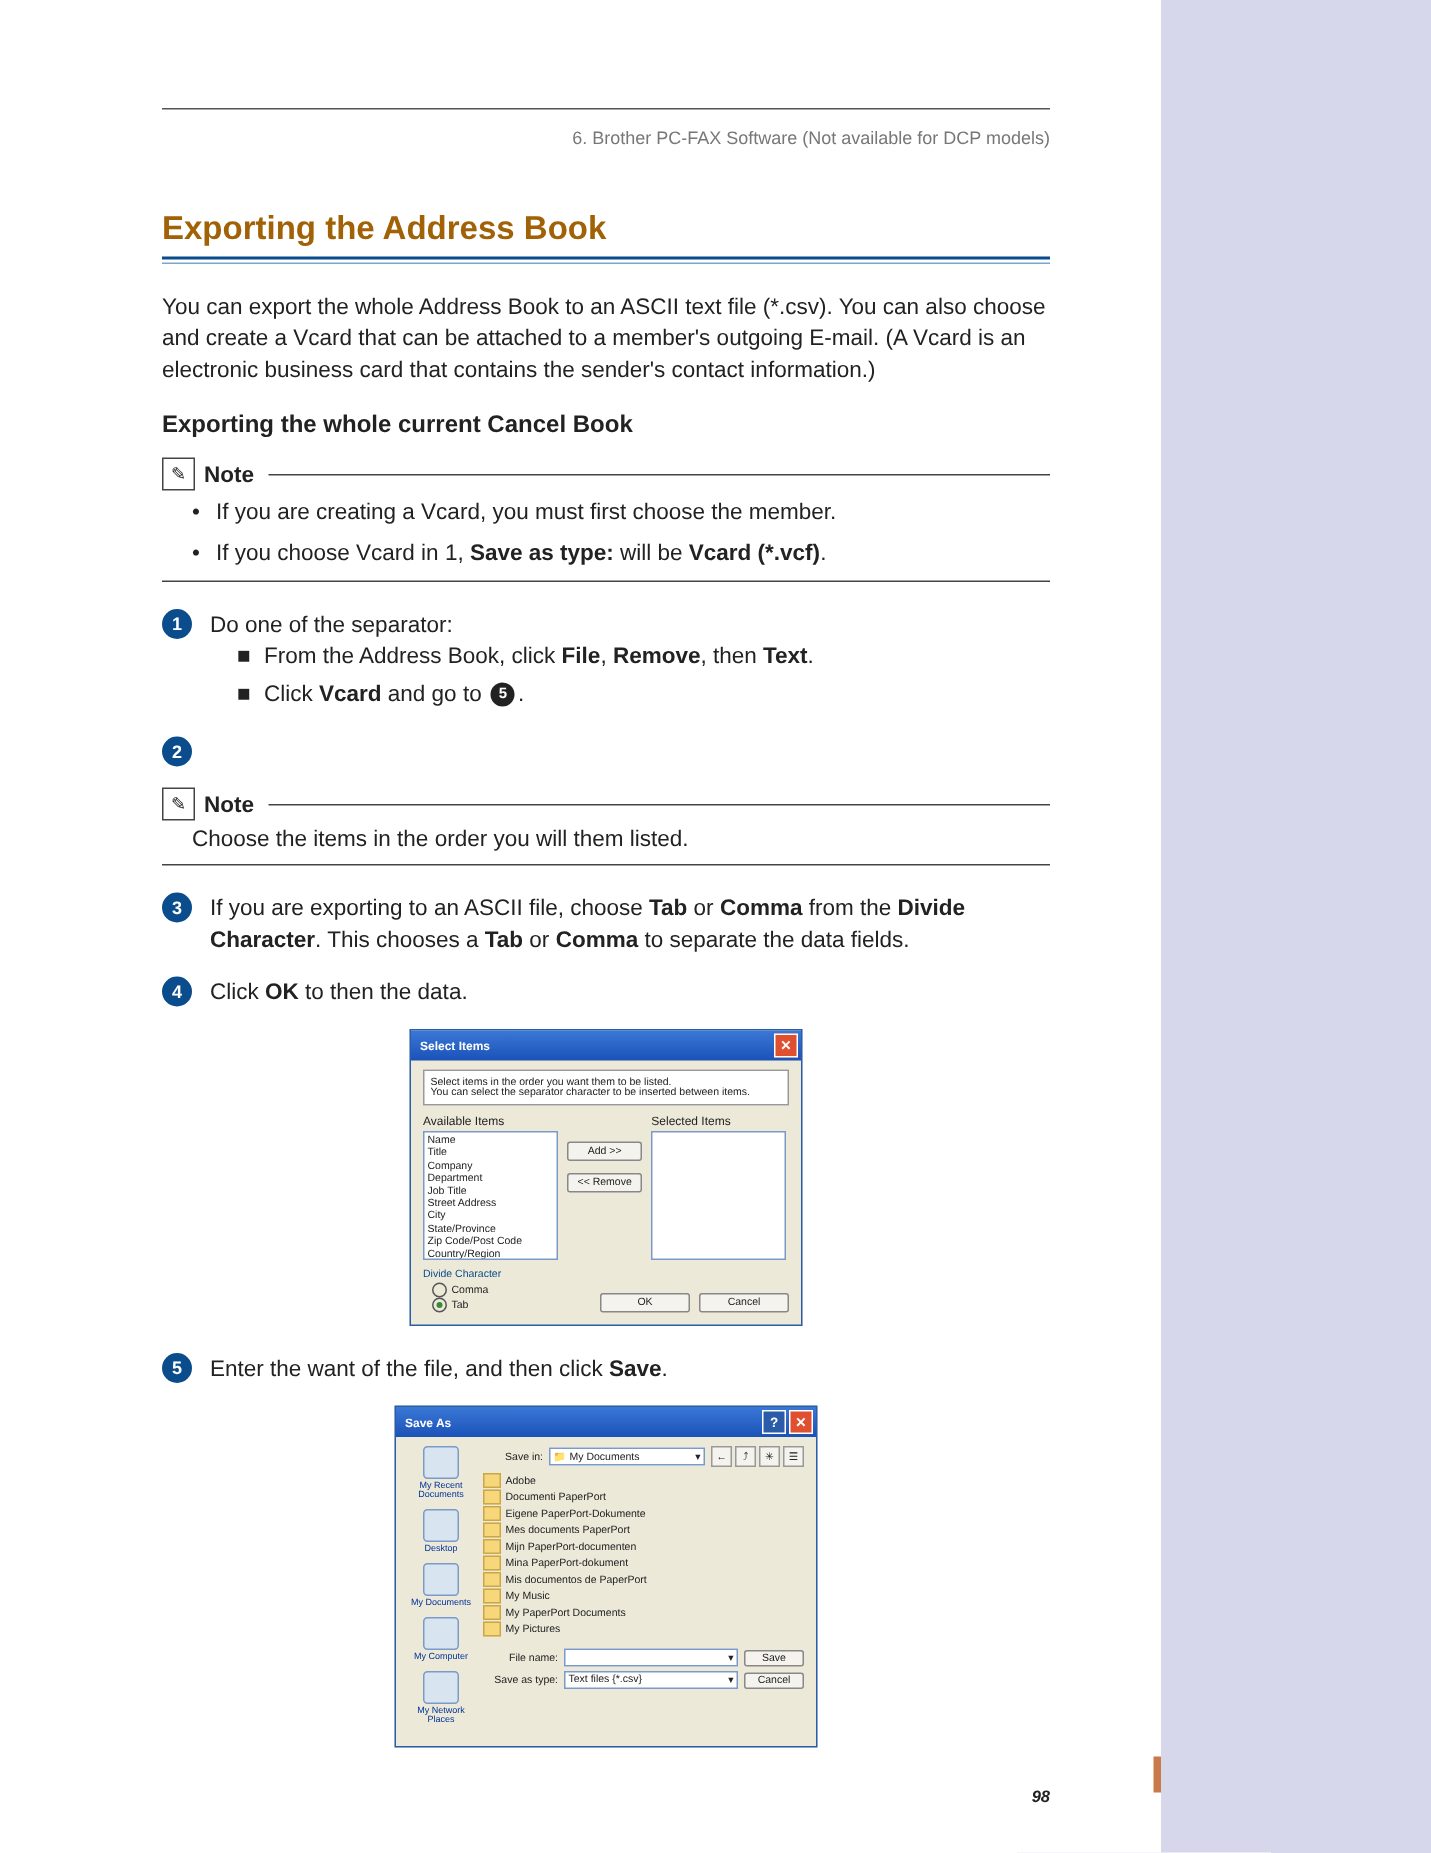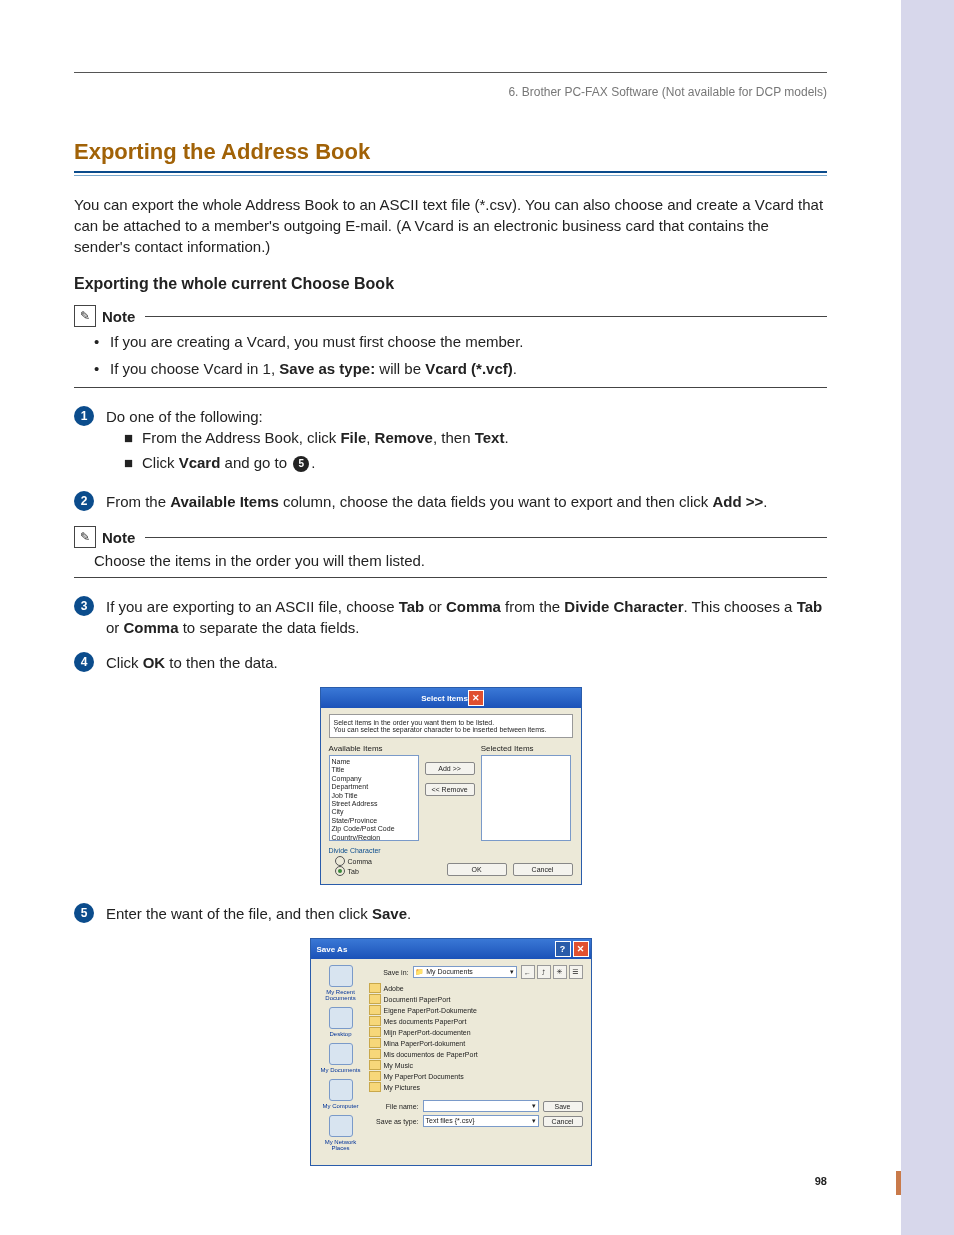--- a/index.html
+++ b/index.html
@@ -5,24 +5,24 @@
   body {
     margin: 0;
     padding: 0;
     background: #d7d7eb;
     font-family: Arial, Helvetica, sans-serif;
     font-size: 15px;
     color: #222;
   }
   .sheet {
     background: #fff;
-    width: 901px;
+    width: 774px;
     height: 1235px;
     box-sizing: border-box;
-    padding: 72px 74px 40px 74px;
+    padding: 72px 74px 40px 108px;
     position: relative;
   }
   .top-rule {
     border-top: 1px solid #555;
     margin-bottom: 12px;
   }
   .bread {
     text-align: right;
     color: #777;
     font-size: 12px;
@@ -114,21 +114,21 @@
     margin: 6px auto 18px auto;
     border: 1px solid #2a5caa;
     font-size: 8px;
     font-family: Tahoma, Arial, sans-serif;
     background: #ece9d8;
   }
   .dlg .titlebar {
     background: linear-gradient(#3a78d6, #1b52b8);
     color: #fff;
     display: flex;
-    justify-content: center;
+    justify-content: space-between;
     align-items: center;
     padding: 2px 2px 2px 6px;
     font-weight: bold;
   }
   .dlg .titlebar .closebtn {
     width: 14px; height: 14px;
     background: #e05030;
     border: 1px solid #fff;
     color: #fff;
     display: flex; align-items: center; justify-content: center;
@@ -244,43 +244,43 @@
     flex: 1; background: #fff; border: 1px solid #7a9ac9;
     display: flex; justify-content: space-between; padding: 1px 2px;
   }
   .dlg2 .bot .row .btn {
     width: 38px; border: 1px solid #888; background: #f4f3ee;
     text-align: center; padding: 1px 0; border-radius: 2px;
   }
 
   .pagenum {
     position: absolute;
-    bottom: 48px; right: 74px;
-    font-size: 11px; font-weight: bold;
+    bottom: 31px; right: 74px;
+    font-size: 11px; font-weight: bold; font-style: italic;
   }
   .tab {
     position: absolute;
     right: 0; bottom: 40px;
     width: 5px; height: 24px;
     background: #c97a4a;
   }
 </style>
 </head>
 <body>
 
 <div class="sheet">
   <div class="top-rule"></div>
   <div class="bread">6. Brother PC-FAX Software (Not available for DCP models)</div>
 
   <div class="h1">Exporting the Address Book</div>
   <div class="h1rule"></div>
 
   <div class="para">You can export the whole Address Book to an ASCII text file (*.csv). You can also choose and create a Vcard that can be attached to a member's outgoing E-mail. (A Vcard is an electronic business card that contains the sender's contact information.)</div>
 
-  <div class="h2">Exporting the whole current Choose Book</div>
+  <div class="h2">Exporting the whole current Cancel Book</div>
 
   <div class="noteline">
     <span class="icon">✎</span>
     <span class="lbl">Note</span>
     <span class="rule"></span>
   </div>
   <div class="bullist">
     <div class="row">
         <span class="bul">•</span>
         <span>If you are creating a Vcard, you must first choose the member.</span>
@@ -290,35 +290,34 @@
       <span>
         <span>If you choose Vcard in </span><span class="circ dark" style="display:inline-flex">1</span><span>, </span><b>Save as type:</b><span> will be </span><b>Vcard (*.vcf)</b><span>.</span>
       </span>
     </div>
   </div>
   <div class="endrule"></div>
 
   <div class="step">
     <span class="circ">1</span>
     <div>
-      <div>Do one of the following:</div>
+      <div>Do one of the separator:</div>
       <div class="sub">
           <span class="sq">■</span>
         <span><span>From the Address Book, click </span><b>File</b><span>, </span><b>Remove</b><span>, then </span><b>Text</b><span>.</span></span>
       </div>
       <div class="sub">
           <span class="sq">■</span>
         <span><span>Click </span><b>Vcard</b><span> and go to </span><span class="circ dark" style="display:inline-flex">5</span><span>.</span></span>
       </div>
     </div>
   </div>
 
   <div class="step">
     <span class="circ">2</span>
-    <div><span>From the </span><b>Available Items</b><span> column, choose the data fields you want to export and then click </span><b>Add &gt;&gt;</b><span>.</span></div>
   </div>
 
   <div class="noteline">
     <span class="icon">✎</span>
     <span class="lbl">Note</span>
     <span class="rule"></span>
   </div>
   <div style="margin-left:20px">Choose the items in the order you will them listed.</div>
   <div class="endrule"></div>
 

